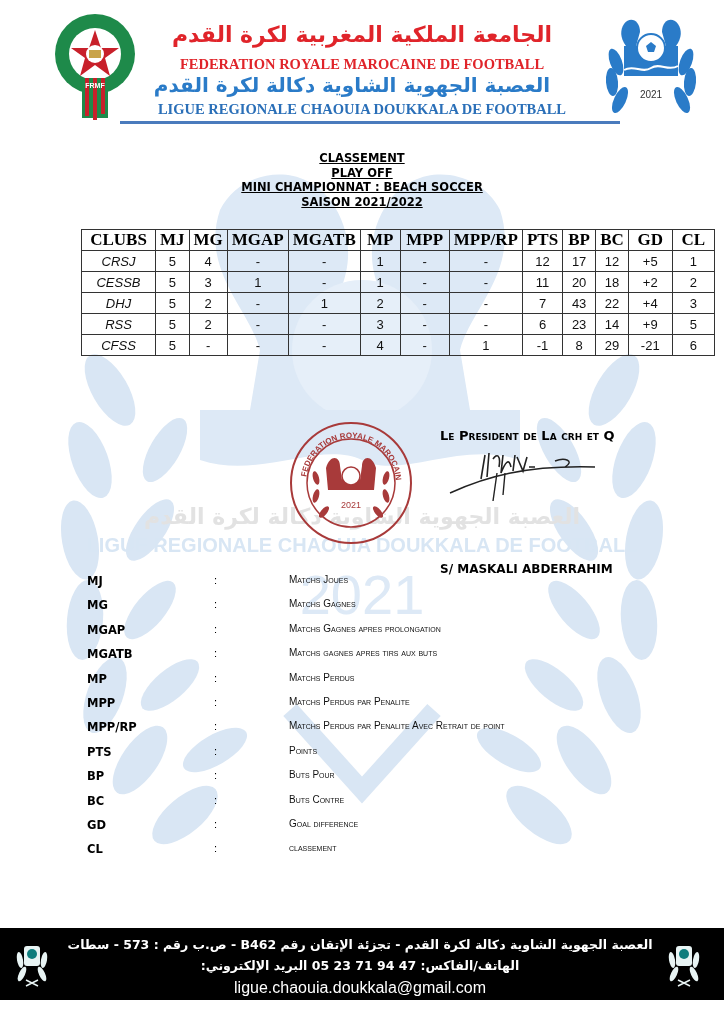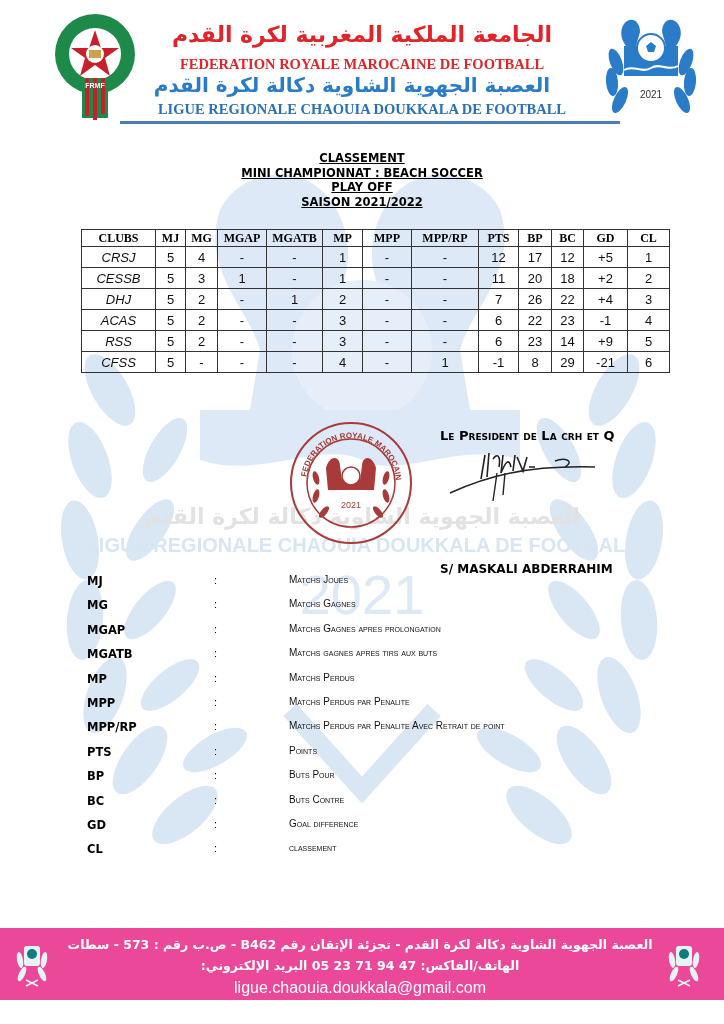--- a/index.html
+++ b/index.html
@@ -19,39 +19,39 @@
   .hdr-fr2 { position: absolute; left: 0; width: 724px; top: 101px; text-align: center; color: #2a6fb8; font-family: "Liberation Serif", serif; font-weight: bold; font-size: 14.5px; }
   .hdr-rule { position: absolute; left: 120px; top: 121px; width: 500px; height: 3px; background: #4a7bbd; }
 
   
   .title-block { position: absolute; left: 0; width: 724px; top: 151px; text-align: center; z-index: 2; }
   .title-block div { font-family: "DejaVu Sans", sans-serif; font-weight: bold; font-size: 11.5px; text-decoration: underline; line-height: 14.5px; }
 
   
   .standings { position: absolute; left: 81px; top: 229px; border-collapse: collapse; z-index: 2; font-size: 13px; }
   .standings th, .standings td { border: 1px solid #333; height: 21px; padding: 0 4px; text-align: center; }
-  .standings th { font-family: "Liberation Serif", serif; font-weight: bold; font-size: 12px; height: 17px; }
+  .standings th { font-family: "Liberation Serif", serif; font-weight: bold; font-size: 17px; height: 17px; }
   .standings td { font-family: "Liberation Sans", sans-serif; color: #111; }
   .standings td.club { text-align: center; font-style: italic; }
 
   
   .stamp { position: absolute; left: 286px; top: 418px; width: 130px; height: 130px; z-index: 2; }
   .president { position: absolute; left: 440px; top: 428px; font-family: "DejaVu Sans", sans-serif; font-weight: bold; font-size: 13px; z-index: 2; font-variant: small-caps; }
   .signature { position: absolute; left: 445px; top: 443px; width: 155px; height: 60px; z-index: 2; }
   .signatory { position: absolute; left: 440px; top: 520px; font-family: "DejaVu Sans", sans-serif; font-weight: bold; font-size: 12px; z-index: 2; margin-top: 42px; }
 
   
   .legend { position: absolute; left: 87px; top: 574px; z-index: 2; width: 600px; }
   .legend-row { position: relative; height: 24.4px; }
   .legend-abbr { position: absolute; left: 0; top: 0; font-family: "DejaVu Sans", sans-serif; font-weight: bold; font-size: 11.5px; }
   .legend-colon { position: absolute; left: 127px; top: 0; font-size: 11px; }
   .legend-desc { position: absolute; left: 202px; top: 0; font-size: 10px; font-variant: small-caps; color: #111; }
 
   
-  .footer { position: absolute; left: 0; top: 928px; width: 724px; height: 72px; background: #ec4899; z-index: 2; }
+  .footer { position: absolute; left: 0; top: 928px; width: 724px; height: 72px; background: #000000; z-index: 2; }
   .footer-logo-left { position: absolute; left: 12px; top: 8px; width: 40px; height: 52px; }
   .footer-logo-right { position: absolute; left: 664px; top: 8px; width: 40px; height: 52px; }
   .footer-line1, .footer-line2 { position: absolute; left: 60px; width: 600px; text-align: center; color: #fff; font-family: "DejaVu Sans", sans-serif; font-weight: bold; font-size: 12.5px; direction: rtl; }
   .footer-line1 { top: 9px; }
   .footer-line2 { top: 30px; }
   .footer-email { position: absolute; left: 60px; width: 600px; top: 51px; text-align: center; color: #fff; font-family: "Liberation Sans", sans-serif; font-size: 16px; }
 </style>
 </head>
 <body>
 
@@ -134,22 +134,22 @@
     <path d="M28 58 C38 52 46 62 55 56 C64 50 72 60 82 54" stroke="#ffffff" stroke-width="2" fill="none"></path>
     <rect x="28" y="66" width="54" height="8" fill="#ffffff"></rect>
     <text x="55" y="86" text-anchor="middle" font-size="10" fill="#333" font-family="Liberation Sans, sans-serif">2021</text>
   </svg>
 
   <div class="hdr-rule"></div>
 </div>
 
 <div class="title-block">
   <div>CLASSEMENT</div>
+  <div>PLAY OFF</div>
   <div>MINI CHAMPIONNAT : BEACH SOCCER</div>
-  <div>PLAY OFF</div>
   <div>SAISON 2021/2022</div>
 </div>
 
 <table class="standings">
   <thead>
     <tr>
       <th style="width:74px">CLUBS</th>
       <th style="width:30px">MJ</th>
       <th style="width:32px">MG</th>
       <th style="width:49px">MGAP</th>
@@ -198,39 +198,24 @@
     <tr>
       <td class="club">DHJ</td>
       <td>5</td>
       <td>2</td>
       <td>-</td>
       <td>1</td>
       <td>2</td>
       <td>-</td>
       <td>-</td>
       <td>7</td>
-      <td>26</td>
+      <td>43</td>
       <td>22</td>
       <td>+4</td>
       <td>3</td>
-    </tr>
-    <tr>
-      <td class="club">ACAS</td>
-      <td>5</td>
-      <td>2</td>
-      <td>-</td>
-      <td>-</td>
-      <td>3</td>
-      <td>-</td>
-      <td>-</td>
-      <td>6</td>
-      <td>22</td>
-      <td>23</td>
-      <td>-1</td>
-      <td>4</td>
     </tr>
     <tr>
       <td class="club">RSS</td>
       <td>5</td>
       <td>2</td>
       <td>-</td>
       <td>-</td>
       <td>3</td>
       <td>-</td>
       <td>-</td>

